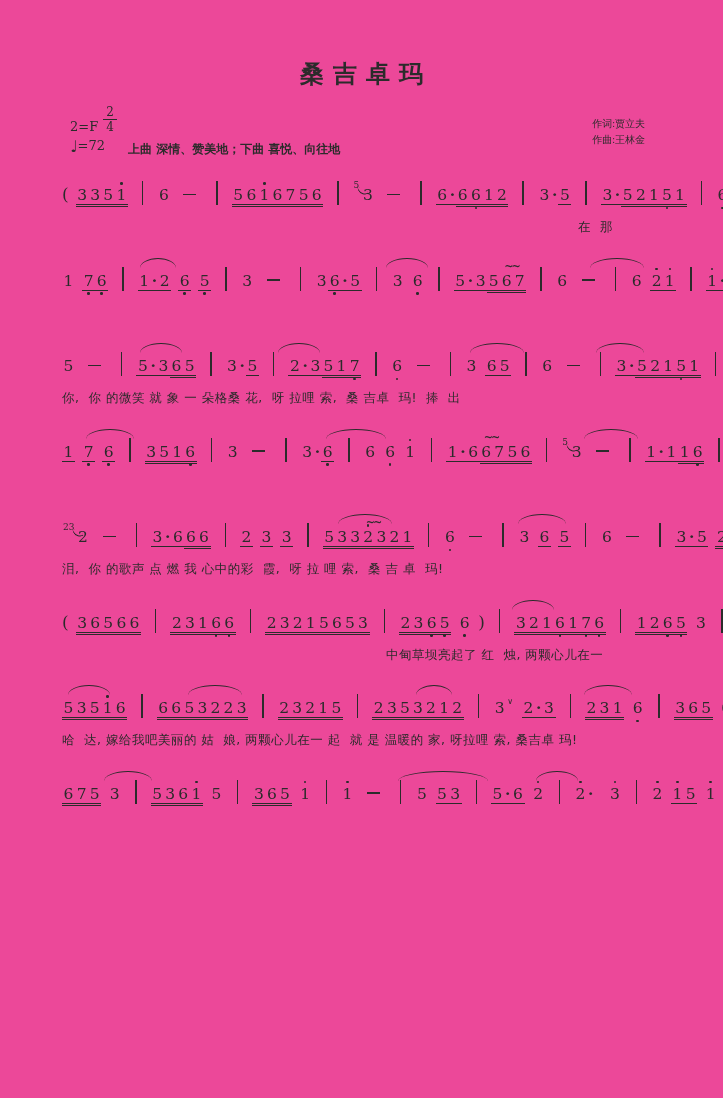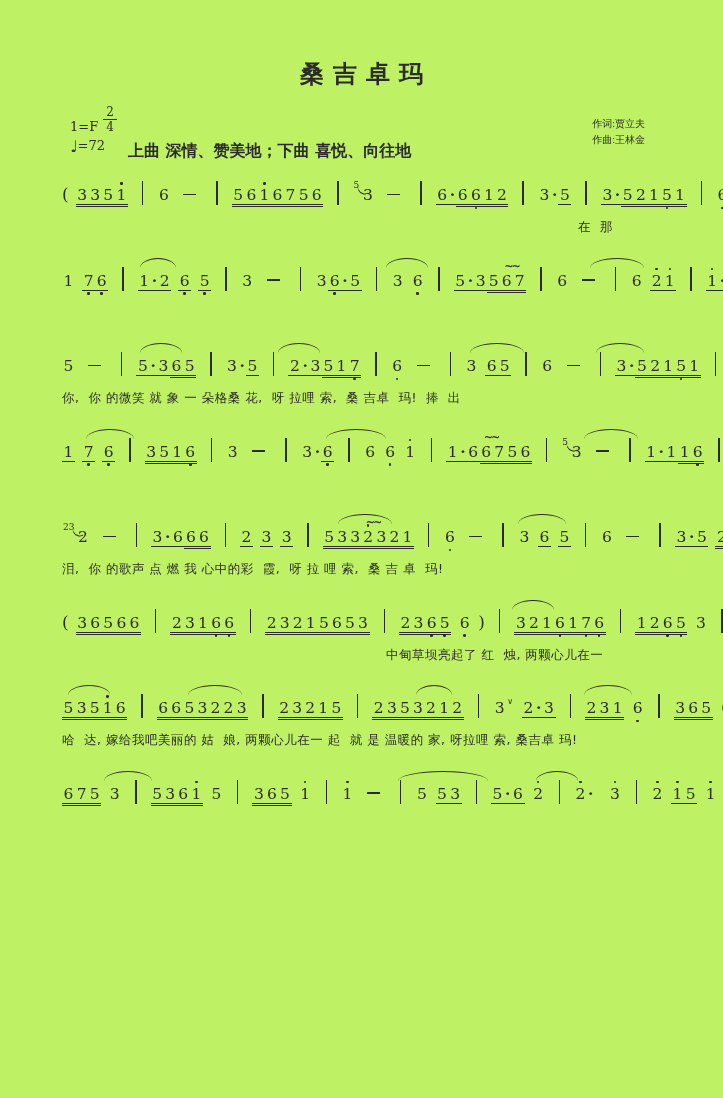--- a/index.html
+++ b/index.html
@@ -1,37 +1,37 @@
 <!DOCTYPE html>
 <html><head>
 <meta charset="utf-8">
 <style>
   html,body{margin:0;padding:0;}
   body{
     width:723px;height:1098px;background:#ffffff;
     font-family:"DejaVu Serif", serif;color:#2b2b2b;
     -webkit-font-smoothing:antialiased;
   }
-  .sheet{position:relative;width:723px;height:1098px;background:#bef264;overflow:hidden;}
+  .sheet{position:relative;width:723px;height:1098px;background:#ec4899;overflow:hidden;}
 
   .title{
     position:absolute;top:58px;left:0;width:100%;text-align:center;
     font-size:24px;font-weight:bold;letter-spacing:9px;text-indent:9px;
   }
 
   .meta-left{position:absolute;left:70px;top:106px;font-size:13px;}
   .key-row{display:flex;align-items:flex-end;gap:5px;line-height:1;}
   .frac{display:inline-block;text-align:center;line-height:1;font-size:12px;vertical-align:middle;}
   .frac .top{display:block;border-bottom:1px solid #2b2b2b;padding:0 3px 1px;}
   .frac .bot{display:block;padding-top:1px;}
   .tempo-row{margin-top:6px;font-size:13px;line-height:1;}
   .note-glyph{font-family:"DejaVu Sans",sans-serif;font-size:16px;vertical-align:-2px;}
 
   .expression{
-    position:absolute;left:128px;top:141px;font-size:16px;font-weight:bold;
+    position:absolute;left:128px;top:141px;font-size:12px;font-weight:bold;
     font-family:"DejaVu Sans",sans-serif;
   }
   .credits{
     position:absolute;right:78px;top:116px;font-size:10px;line-height:1.6;
     font-family:Liberation Serif, serif;
   }
 
   .lines{position:absolute;left:62px;top:172px;width:600px;}
   .music-line{position:relative;height:85.5px;}
   .notation-row{
@@ -72,21 +72,21 @@
 </style>
 </head>
 <body>
 
 <div class="sheet">
 
   <div class="title">桑吉卓玛</div>
 
   <div class="meta-left">
     <div class="key-row">
-      <span>1=F</span>
+      <span>2=F</span>
       <span class="frac">
         <span class="top">2</span>
         <span class="bot">4</span>
       </span>
     </div>
     <div class="tempo-row">
       <span class="note-glyph">♩</span><span>=72</span>
     </div>
   </div>
 

